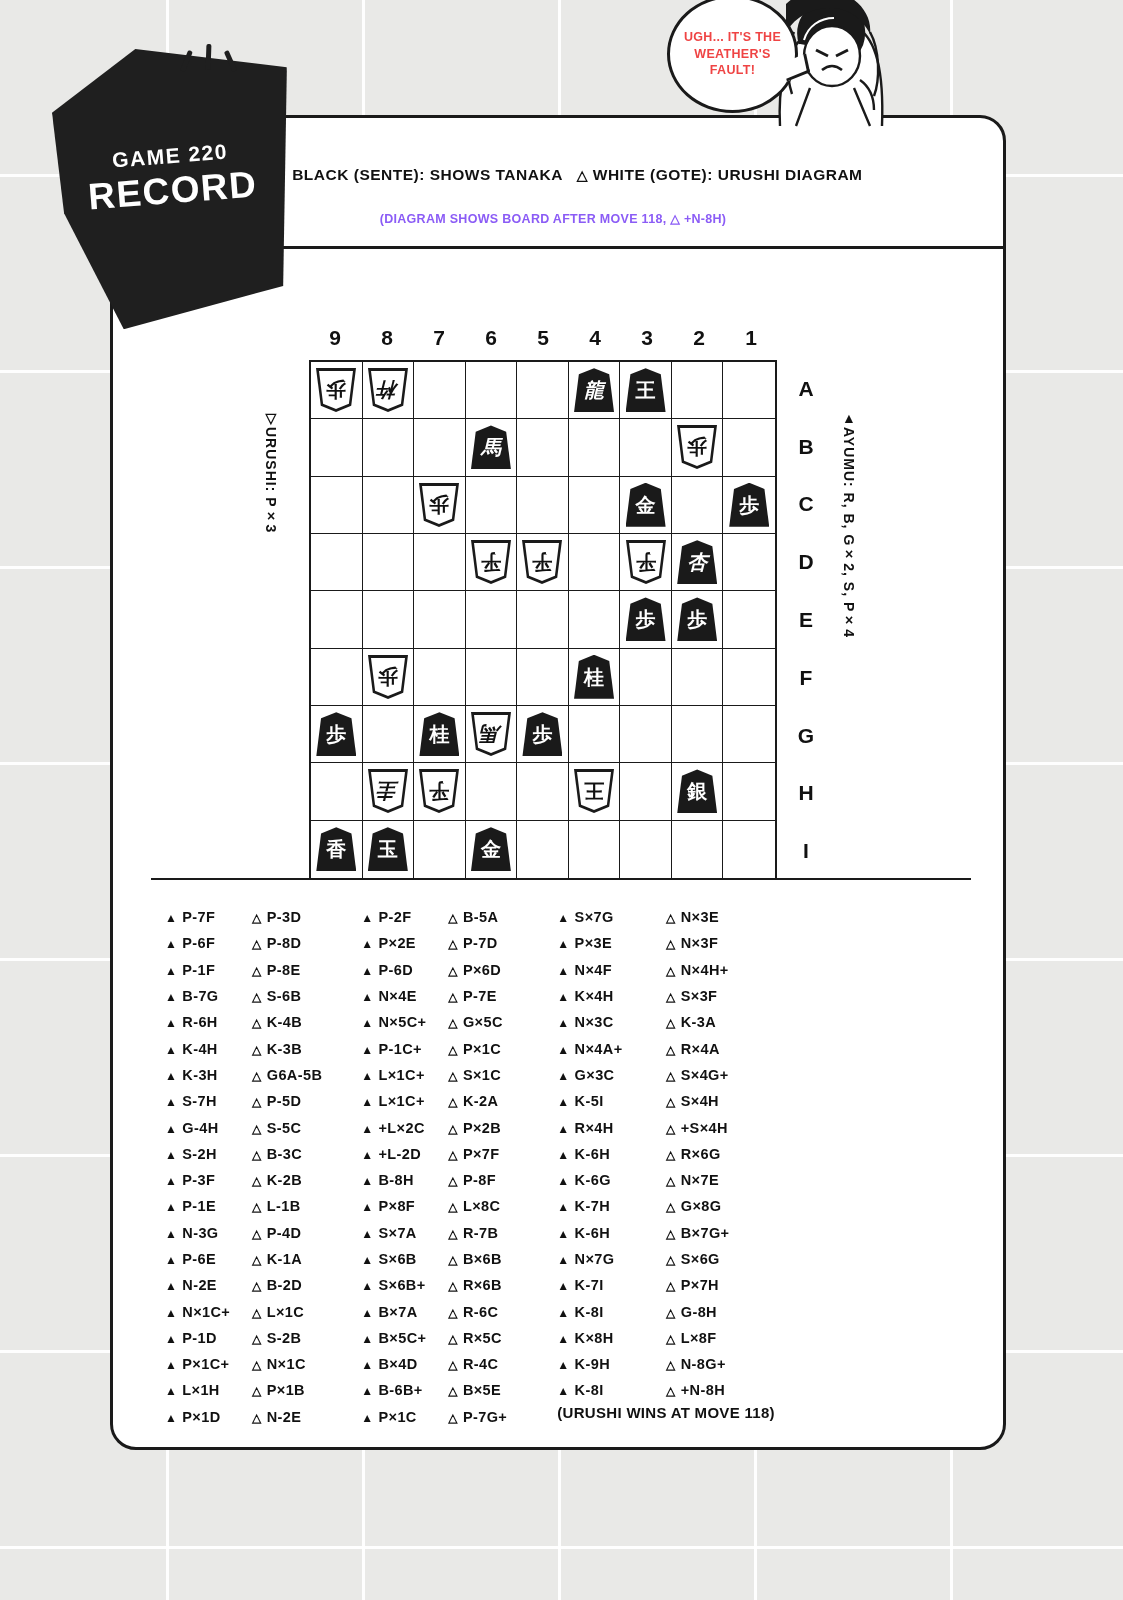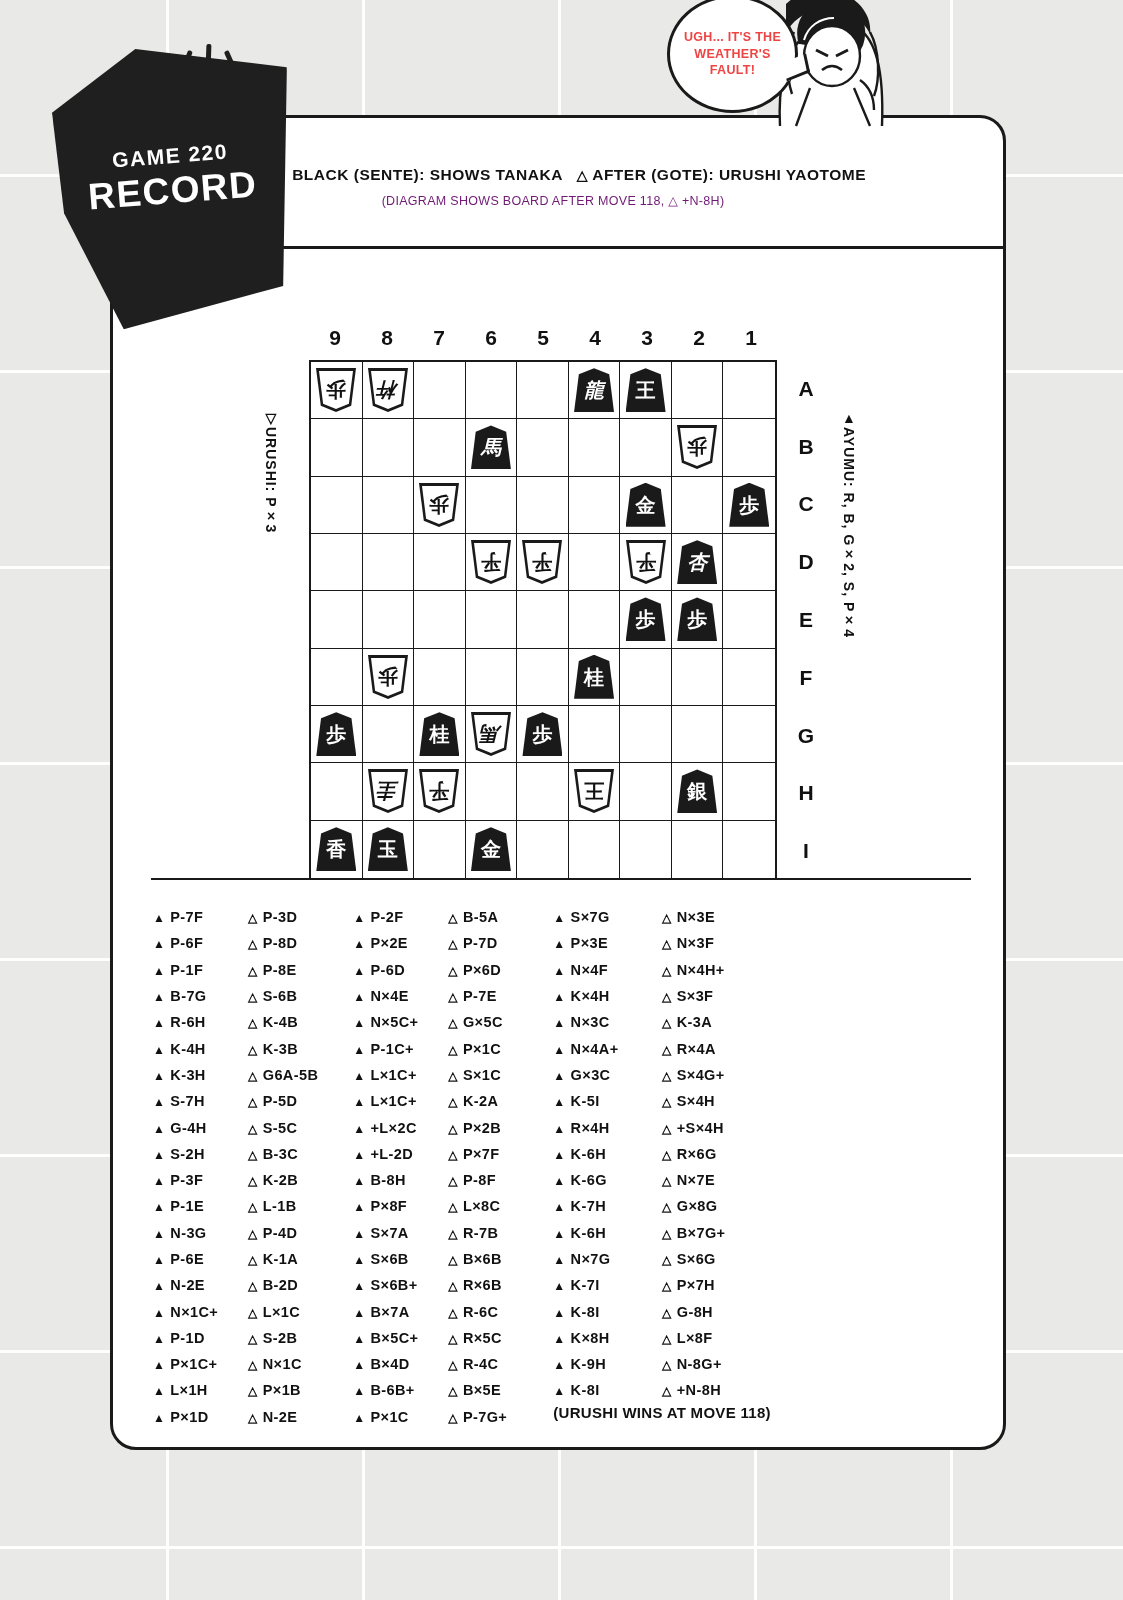--- a/index.html
+++ b/index.html
@@ -26,21 +26,21 @@
     position:absolute;left:0;top:128px;width:100%;height:3px;background:#1a1a1a;
   }
   .header-text{
     position:absolute;left:160px;top:48px;width:560px;text-align:center;
   }
   .header-line1{
     font-size:15.5px;font-weight:bold;letter-spacing:0.5px;color:#111;
     white-space:nowrap;
   }
   .header-line2{
-    font-size:12.5px;font-weight:normal;letter-spacing:0.3px;color:#701a75;margin-top:9px;
+    font-size:12.5px;font-weight:bold;letter-spacing:0.3px;color:#8b5cf6;margin-top:27px;
     white-space:nowrap;
   }
   .tri-b{font-size:14px;}
   .tri-w{font-size:14px;}
 
   
   .tag{
     position:absolute;left:54px;top:48px;width:236px;height:280px;
     background:#1f1f1f;
     clip-path:polygon(36% 0%, 100% 8%, 96% 86%, 28% 100%, 4% 58%, 0% 22%);
@@ -128,21 +128,21 @@
     position:absolute;left:728px;top:292px;
     writing-mode:vertical-rl;font-size:14px;font-weight:bold;letter-spacing:1px;color:#111;
   }
 
   
   .moves-rule{position:absolute;left:38px;top:760px;width:820px;height:2px;background:#1a1a1a;}
   .moves{
     position:absolute;left:40px;top:786px;width:818px;
     display:grid;grid-template-columns:repeat(4,1fr);column-gap:10px;
   }
-  .col{display:flex;flex-direction:column;}
+  .col{display:flex;flex-direction:column;margin-left:12px;}
   .mrow{display:flex;gap:0;height:26.3px;align-items:center;}
   .m{width:50%;font-size:14.5px;font-weight:bold;letter-spacing:0.4px;color:#111;white-space:nowrap;}
   .m .t{font-size:12px;margin-right:5px;}
   .footer-note{
     font-size:15px;font-weight:bold;letter-spacing:0.3px;color:#111;white-space:nowrap;
   }
 </style>
 </head>
 <body>
 
@@ -151,21 +151,21 @@
 <div class="page">
 
   <div class="header-rule"></div>
 
   <div class="header-text">
     <div class="header-line1">
       <span class="tri-b">▲</span>
       <span>BLACK (SENTE): SHOWS TANAKA</span>
       &nbsp;
       <span class="tri-w">△</span>
-      <span>AFTER (GOTE): URUSHI YAOTOME</span>
+      <span>WHITE (GOTE): URUSHI DIAGRAM</span>
     </div>
     <div class="header-line2">(DIAGRAM SHOWS BOARD AFTER MOVE 118, △ +N-8H)</div>
   </div>
 
   <div class="board-wrap">
     <div class="file-labels">
         <span>9</span>
         <span>8</span>
         <span>7</span>
         <span>6</span>

